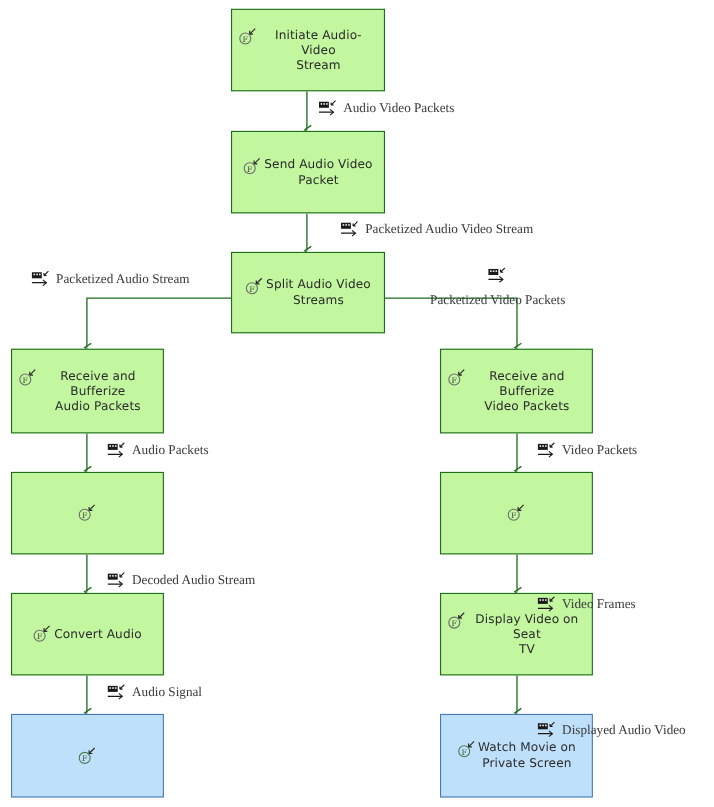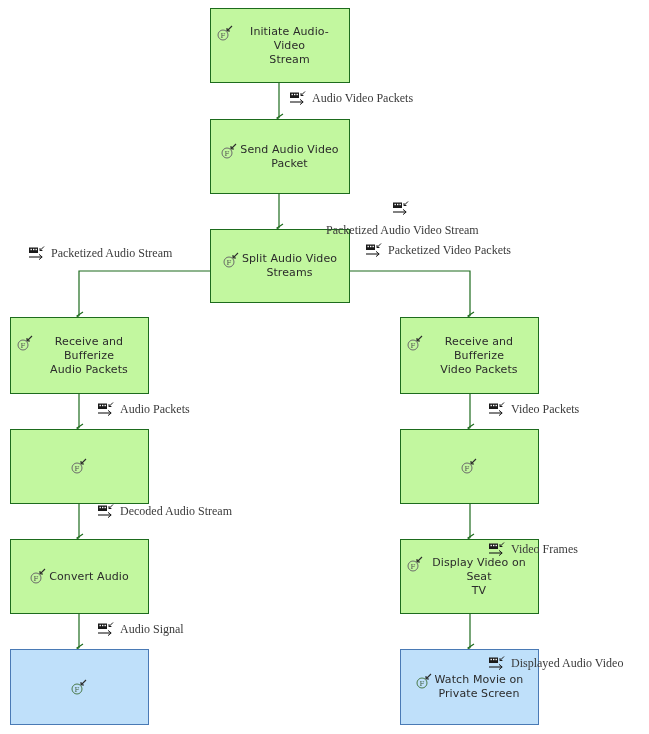--- a/index.html
+++ b/index.html
@@ -261,21 +261,21 @@
         <rect x="5" y="2.8" width="1.4" height="1.4" fill="#ffffff"></rect>
         <rect x="7.5" y="2.8" width="1.4" height="1.4" fill="#ffffff"></rect>
         <path d="M16,0.5 L12,4.5 M12,4.5 L12,2.1 M12,4.5 L14.4,4.5" fill="none" stroke="#1a1a1a" stroke-width="1"></path>
         <path d="M1,11 L14,11" stroke="#1a1a1a" stroke-width="1.1" fill="none"></path>
         <path d="M11,8.4 L14.2,11 L11,13.6" fill="none" stroke="#1a1a1a" stroke-width="1"></path>
       </svg>
     </span>
     <span class="flow-text">Audio Video Packets</span>
   </div>
 
-  <div class="flow" style="left:326px;top:201px;flex-direction:column;">
+  <div class="flow" style="left:309px;top:201px;">
     <span class="flow-icon">
       <svg width="20" height="15" viewBox="0 0 20 15">
         <rect x="1" y="1.5" width="9" height="5.5" fill="#1a1a1a"></rect>
         <rect x="2.5" y="2.8" width="1.4" height="1.4" fill="#ffffff"></rect>
         <rect x="5" y="2.8" width="1.4" height="1.4" fill="#ffffff"></rect>
         <rect x="7.5" y="2.8" width="1.4" height="1.4" fill="#ffffff"></rect>
         <path d="M16,0.5 L12,4.5 M12,4.5 L12,2.1 M12,4.5 L14.4,4.5" fill="none" stroke="#1a1a1a" stroke-width="1"></path>
         <path d="M1,11 L14,11" stroke="#1a1a1a" stroke-width="1.1" fill="none"></path>
         <path d="M11,8.4 L14.2,11 L11,13.6" fill="none" stroke="#1a1a1a" stroke-width="1"></path>
       </svg>
@@ -291,21 +291,21 @@
         <rect x="5" y="2.8" width="1.4" height="1.4" fill="#ffffff"></rect>
         <rect x="7.5" y="2.8" width="1.4" height="1.4" fill="#ffffff"></rect>
         <path d="M16,0.5 L12,4.5 M12,4.5 L12,2.1 M12,4.5 L14.4,4.5" fill="none" stroke="#1a1a1a" stroke-width="1"></path>
         <path d="M1,11 L14,11" stroke="#1a1a1a" stroke-width="1.1" fill="none"></path>
         <path d="M11,8.4 L14.2,11 L11,13.6" fill="none" stroke="#1a1a1a" stroke-width="1"></path>
       </svg>
     </span>
     <span class="flow-text">Packetized Audio Stream</span>
   </div>
 
-  <div class="flow" style="left:365px;top:243px;">
+  <div class="flow" style="left:391px;top:243px;flex-direction:column;">
     <span class="flow-icon">
       <svg width="20" height="15" viewBox="0 0 20 15">
         <rect x="1" y="1.5" width="9" height="5.5" fill="#1a1a1a"></rect>
         <rect x="2.5" y="2.8" width="1.4" height="1.4" fill="#ffffff"></rect>
         <rect x="5" y="2.8" width="1.4" height="1.4" fill="#ffffff"></rect>
         <rect x="7.5" y="2.8" width="1.4" height="1.4" fill="#ffffff"></rect>
         <path d="M16,0.5 L12,4.5 M12,4.5 L12,2.1 M12,4.5 L14.4,4.5" fill="none" stroke="#1a1a1a" stroke-width="1"></path>
         <path d="M1,11 L14,11" stroke="#1a1a1a" stroke-width="1.1" fill="none"></path>
         <path d="M11,8.4 L14.2,11 L11,13.6" fill="none" stroke="#1a1a1a" stroke-width="1"></path>
       </svg>
@@ -321,21 +321,21 @@
         <rect x="5" y="2.8" width="1.4" height="1.4" fill="#ffffff"></rect>
         <rect x="7.5" y="2.8" width="1.4" height="1.4" fill="#ffffff"></rect>
         <path d="M16,0.5 L12,4.5 M12,4.5 L12,2.1 M12,4.5 L14.4,4.5" fill="none" stroke="#1a1a1a" stroke-width="1"></path>
         <path d="M1,11 L14,11" stroke="#1a1a1a" stroke-width="1.1" fill="none"></path>
         <path d="M11,8.4 L14.2,11 L11,13.6" fill="none" stroke="#1a1a1a" stroke-width="1"></path>
       </svg>
     </span>
     <span class="flow-text">Audio Packets</span>
   </div>
 
-  <div class="flow" style="left:97px;top:504px;">
+  <div class="flow" style="left:97px;top:520px;">
     <span class="flow-icon">
       <svg width="20" height="15" viewBox="0 0 20 15">
         <rect x="1" y="1.5" width="9" height="5.5" fill="#1a1a1a"></rect>
         <rect x="2.5" y="2.8" width="1.4" height="1.4" fill="#ffffff"></rect>
         <rect x="5" y="2.8" width="1.4" height="1.4" fill="#ffffff"></rect>
         <rect x="7.5" y="2.8" width="1.4" height="1.4" fill="#ffffff"></rect>
         <path d="M16,0.5 L12,4.5 M12,4.5 L12,2.1 M12,4.5 L14.4,4.5" fill="none" stroke="#1a1a1a" stroke-width="1"></path>
         <path d="M1,11 L14,11" stroke="#1a1a1a" stroke-width="1.1" fill="none"></path>
         <path d="M11,8.4 L14.2,11 L11,13.6" fill="none" stroke="#1a1a1a" stroke-width="1"></path>
       </svg>

